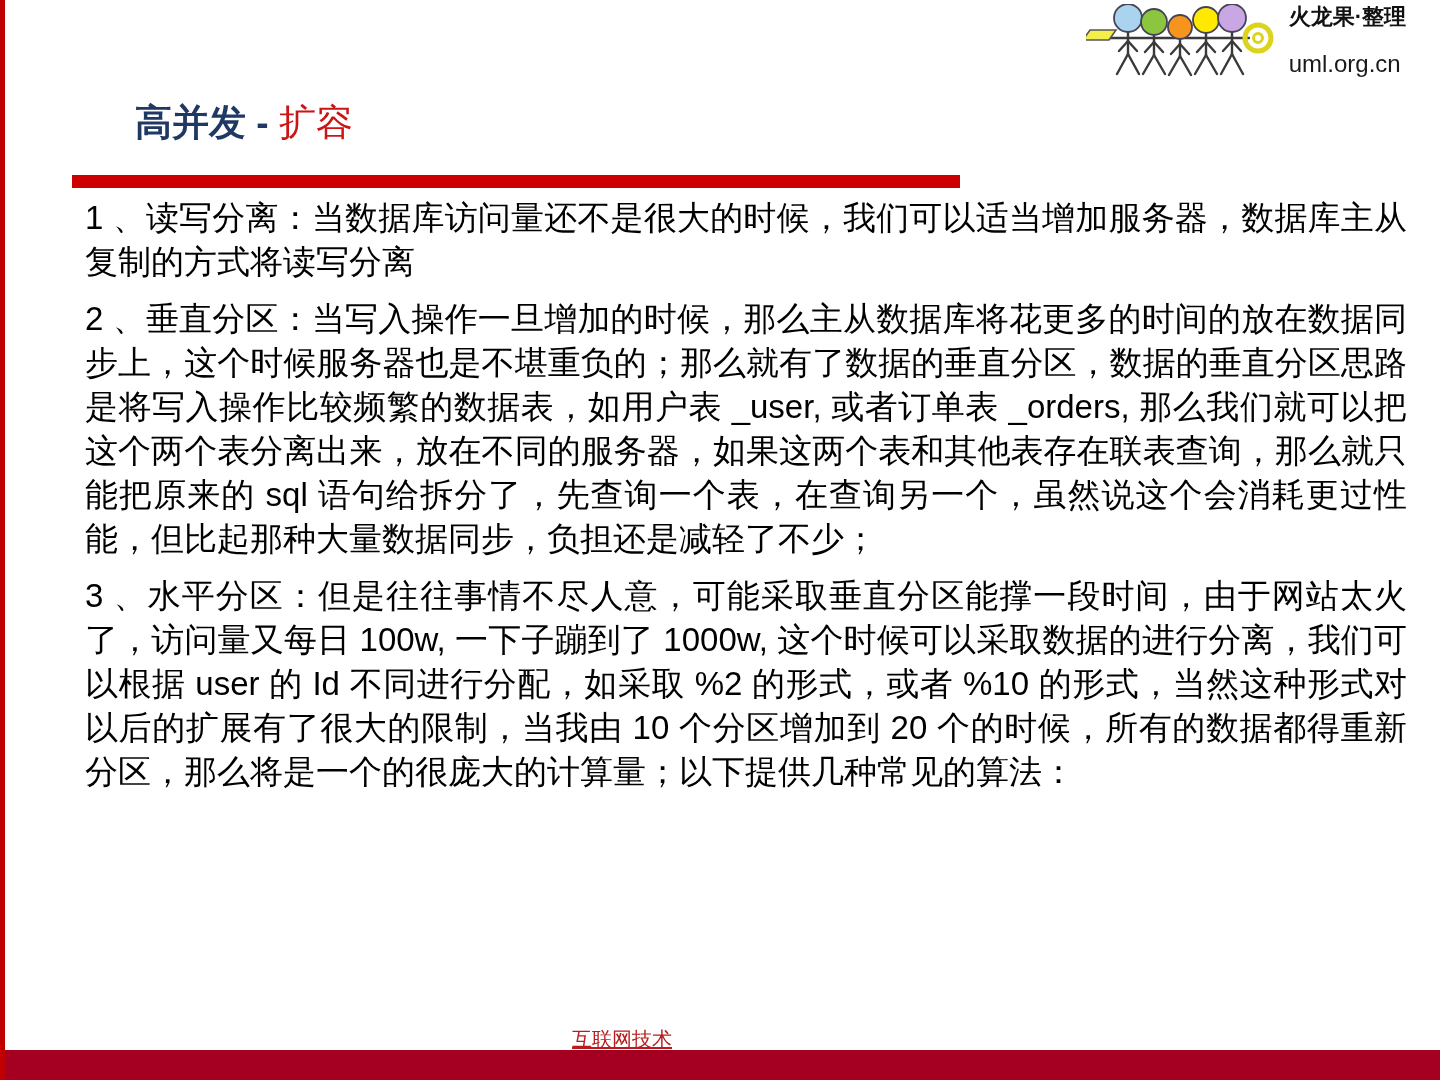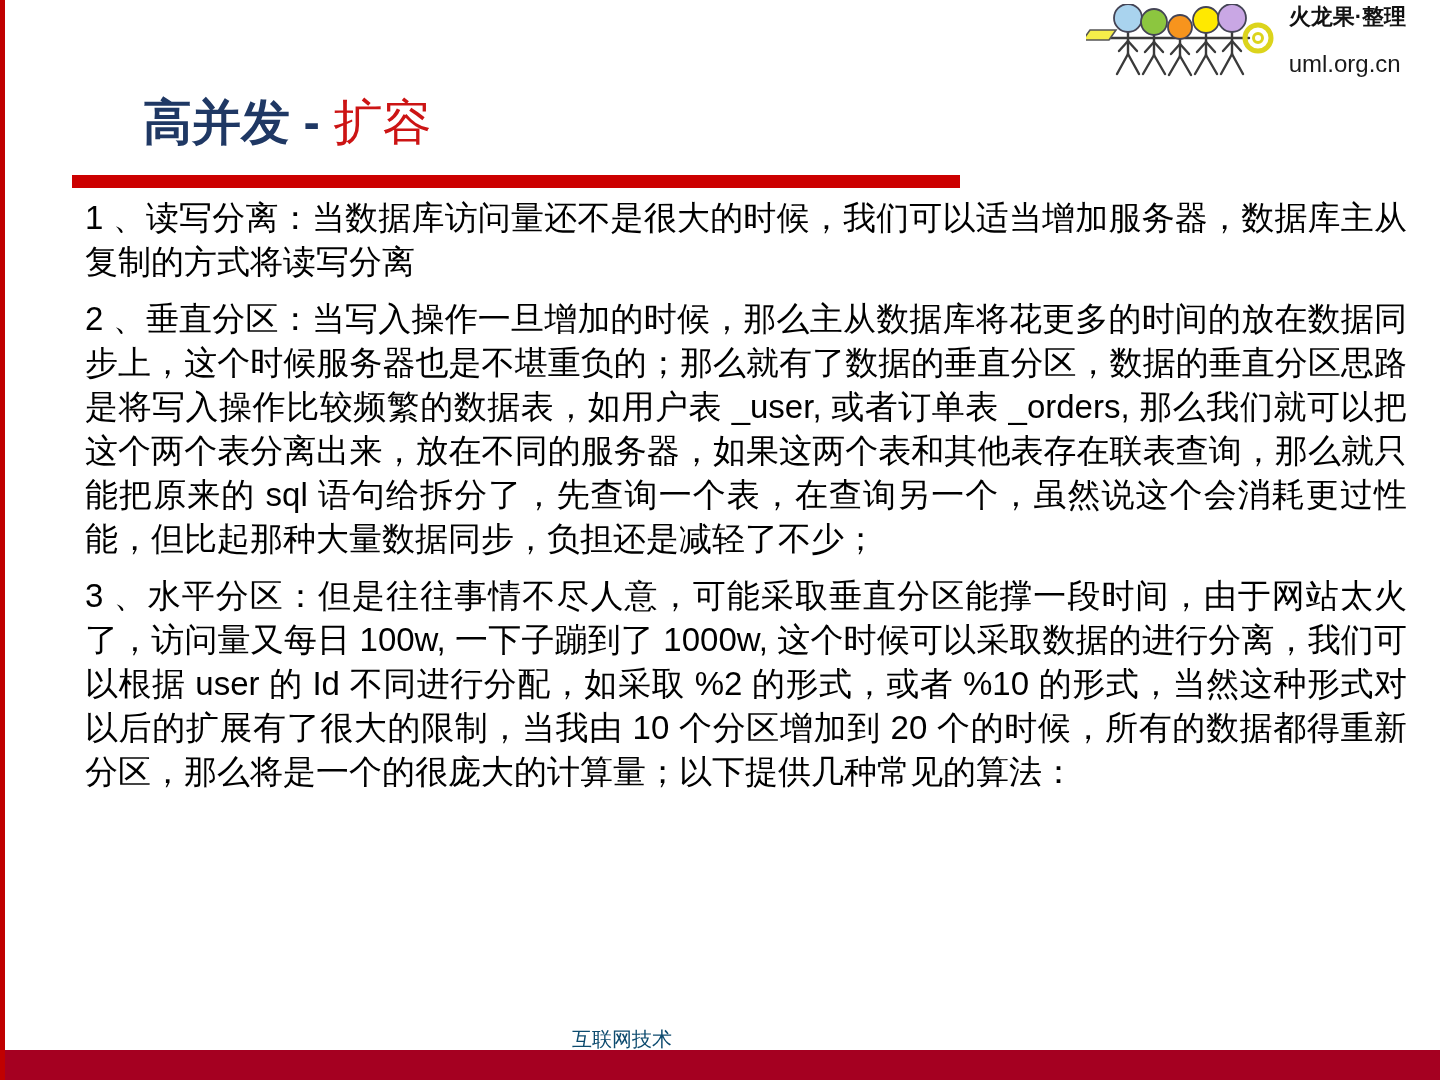--- a/index.html
+++ b/index.html
@@ -28,22 +28,22 @@
     position: absolute; top: 4px; right: 34px;
     display: flex; align-items: center; gap: 8px; z-index: 5;
   }
   .logo svg { display: block; }
   .logo-text { display: flex; flex-direction: column; line-height: 1.2; gap: 19px; }
   .brand-name { font-size: 22px; font-weight: bold; color: #111; }
   .brand-url  { font-size: 24px; color: #1a1a1a; }
 
   
   .title {
-    position: absolute; left: 135px; top: 94px;
-    font-size: 49px; line-height: 1.15; white-space: nowrap; z-index: 3; margin-left: 8px;
+    position: absolute; left: 135px; top: 102px;
+    font-size: 37px; line-height: 1.15; white-space: nowrap; z-index: 3;
   }
   .title-primary   { color: #1f3864; font-weight: 600; }
   .title-separator { color: #1f3864; font-weight: 600; }
   .title-secondary { color: #cc1414; font-weight: 400; }
   .title-rule {
     position: absolute; left: 72px; top: 175px;
     width: 888px; height: 13px; background: #cc0000; z-index: 3;
   }
 
   
@@ -55,22 +55,22 @@
   }
   .content p { margin: 0; }
   .content p.main { margin-bottom: 13px; }
   .content p.main.last { margin-bottom: 0; }
   .content p.sub { margin: 0; text-indent: 30px; }
   .lead { font-weight: normal; }
 
   
   .watermark {
     position: absolute; left: 572px; top: 1026px;
-    font-size: 20px; color: #0c4a6e;
-    z-index: 3; white-space: nowrap; text-align: center;
+    font-size: 20px; color: #b91c1c;
+    text-decoration: underline; z-index: 3; white-space: nowrap; text-align: center;
   }
 </style>
 </head>
 <body>
 
 <div class="left-stripe"></div>
 <div class="bottom-bar"></div>
 
 <div class="logo">
   <svg width="195" height="75" viewBox="0 0 195 75">

